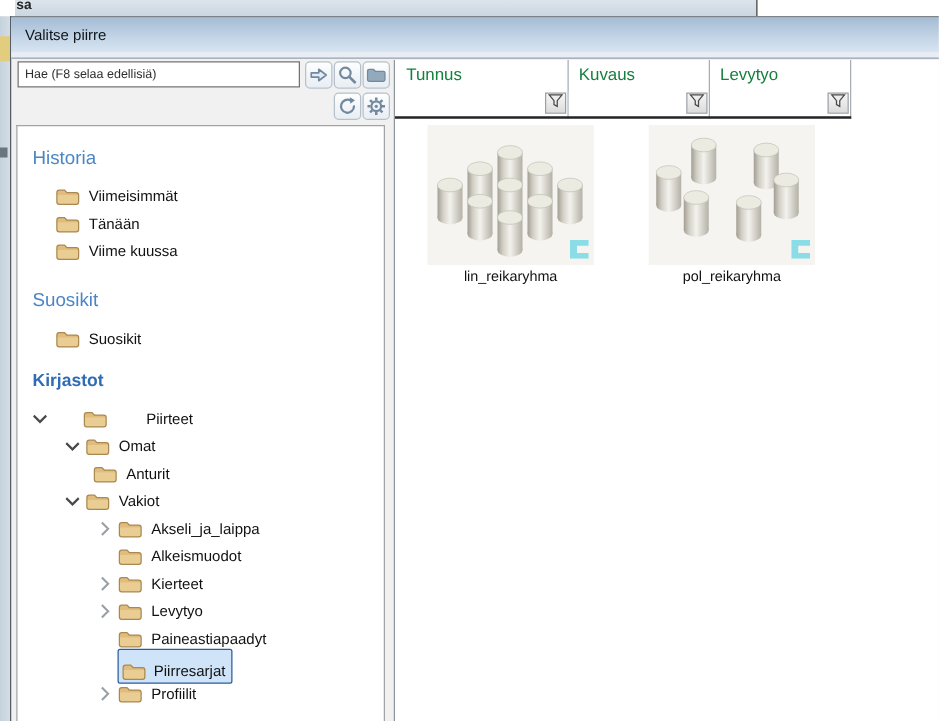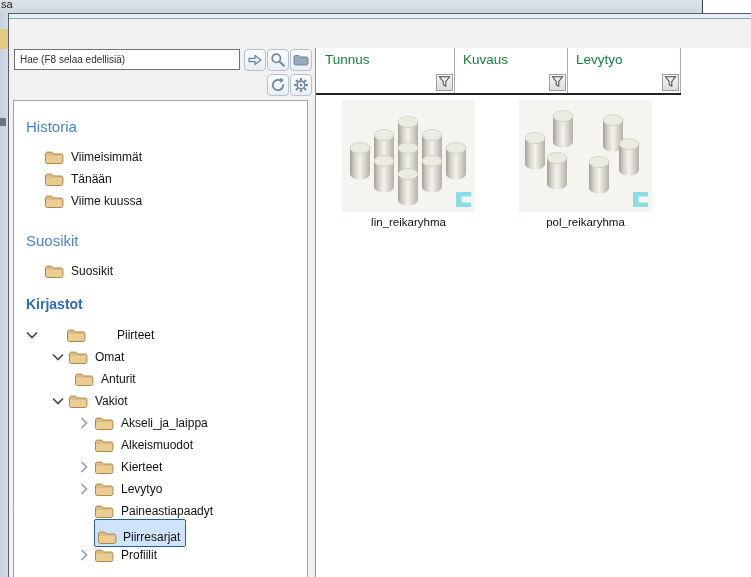--- a/index.html
+++ b/index.html
@@ -1,22 +1,22 @@
 <!DOCTYPE html>
 <html><head>
 <meta charset="utf-8">
 <style>
   * { margin:0; padding:0; box-sizing:border-box; }
   html,body { width:751px; height:577px; overflow:hidden; background:#fff;
     font-family:"Liberation Sans", sans-serif; }
   .screen { position:relative; width:751px; height:577px; }
 
   
-  .desktop-top { position:absolute; left:0; top:0; width:703px; height:13px;
-    background:linear-gradient(180deg,#dce4ec,#ccd6e0); border-right:1px solid #3c3c3c; }
+  .desktop-top { position:absolute; left:12px; top:0; width:594px; height:13px;
+    background:linear-gradient(180deg,#dce4ec,#ccd6e0); border-right:1px solid #3c3c3c;font-weight:bold; }
   .desktop-top .clip-text { position:absolute; left:1px; top:-2px; font-size:11px; color:#222; }
   .desktop-left { position:absolute; left:0; top:13px; width:8px; height:564px;
     background:linear-gradient(90deg,#c5d1dc,#d3dde6); }
   .desktop-left .tan-bit { position:absolute; left:0; top:16px; width:8px; height:20px; background:#e2cc7e; }
   .desktop-left .tick { position:absolute; left:0; top:105px; width:6px; height:8px; background:#6b7580; }
 
   
   .dialog { position:absolute; left:8px; top:13px; width:744px; height:570px;
     border:1px solid #565d66; border-right:none; border-bottom:none; background:#f1f1f1; }
   .titlebar { height:28px; background:linear-gradient(180deg,#a4bcd4 0%,#c2d4e6 55%,#d8e5f2 100%);
@@ -77,20 +77,23 @@
 
   <div class="desktop-top">
     <span class="clip-text">sa</span>
   </div>
   <div class="desktop-left">
     <div class="tan-bit"></div>
     <div class="tick"></div>
   </div>
 
   <div class="dialog">
+    <div class="titlebar">
+      <span>Valitse piirre</span>
+    </div>
     <div class="title-substrip"></div>
 
     <div class="dialog-body">
 
       <input class="search-input" type="text" placeholder="Hae (F8 selaa edellisiä)" style="">
       <div class="tool-btn" style="left:234px; top:1px;">
         <span>
           <svg width="16" height="16" viewBox="0 0 16 16">
             <path d="M2 6.3 H8 V3.4 L14 8 L8 12.6 V9.7 H2 Z" fill="#e3ecf4" stroke="#72889e" stroke-width="1.3" stroke-linejoin="round"></path>
           </svg>

